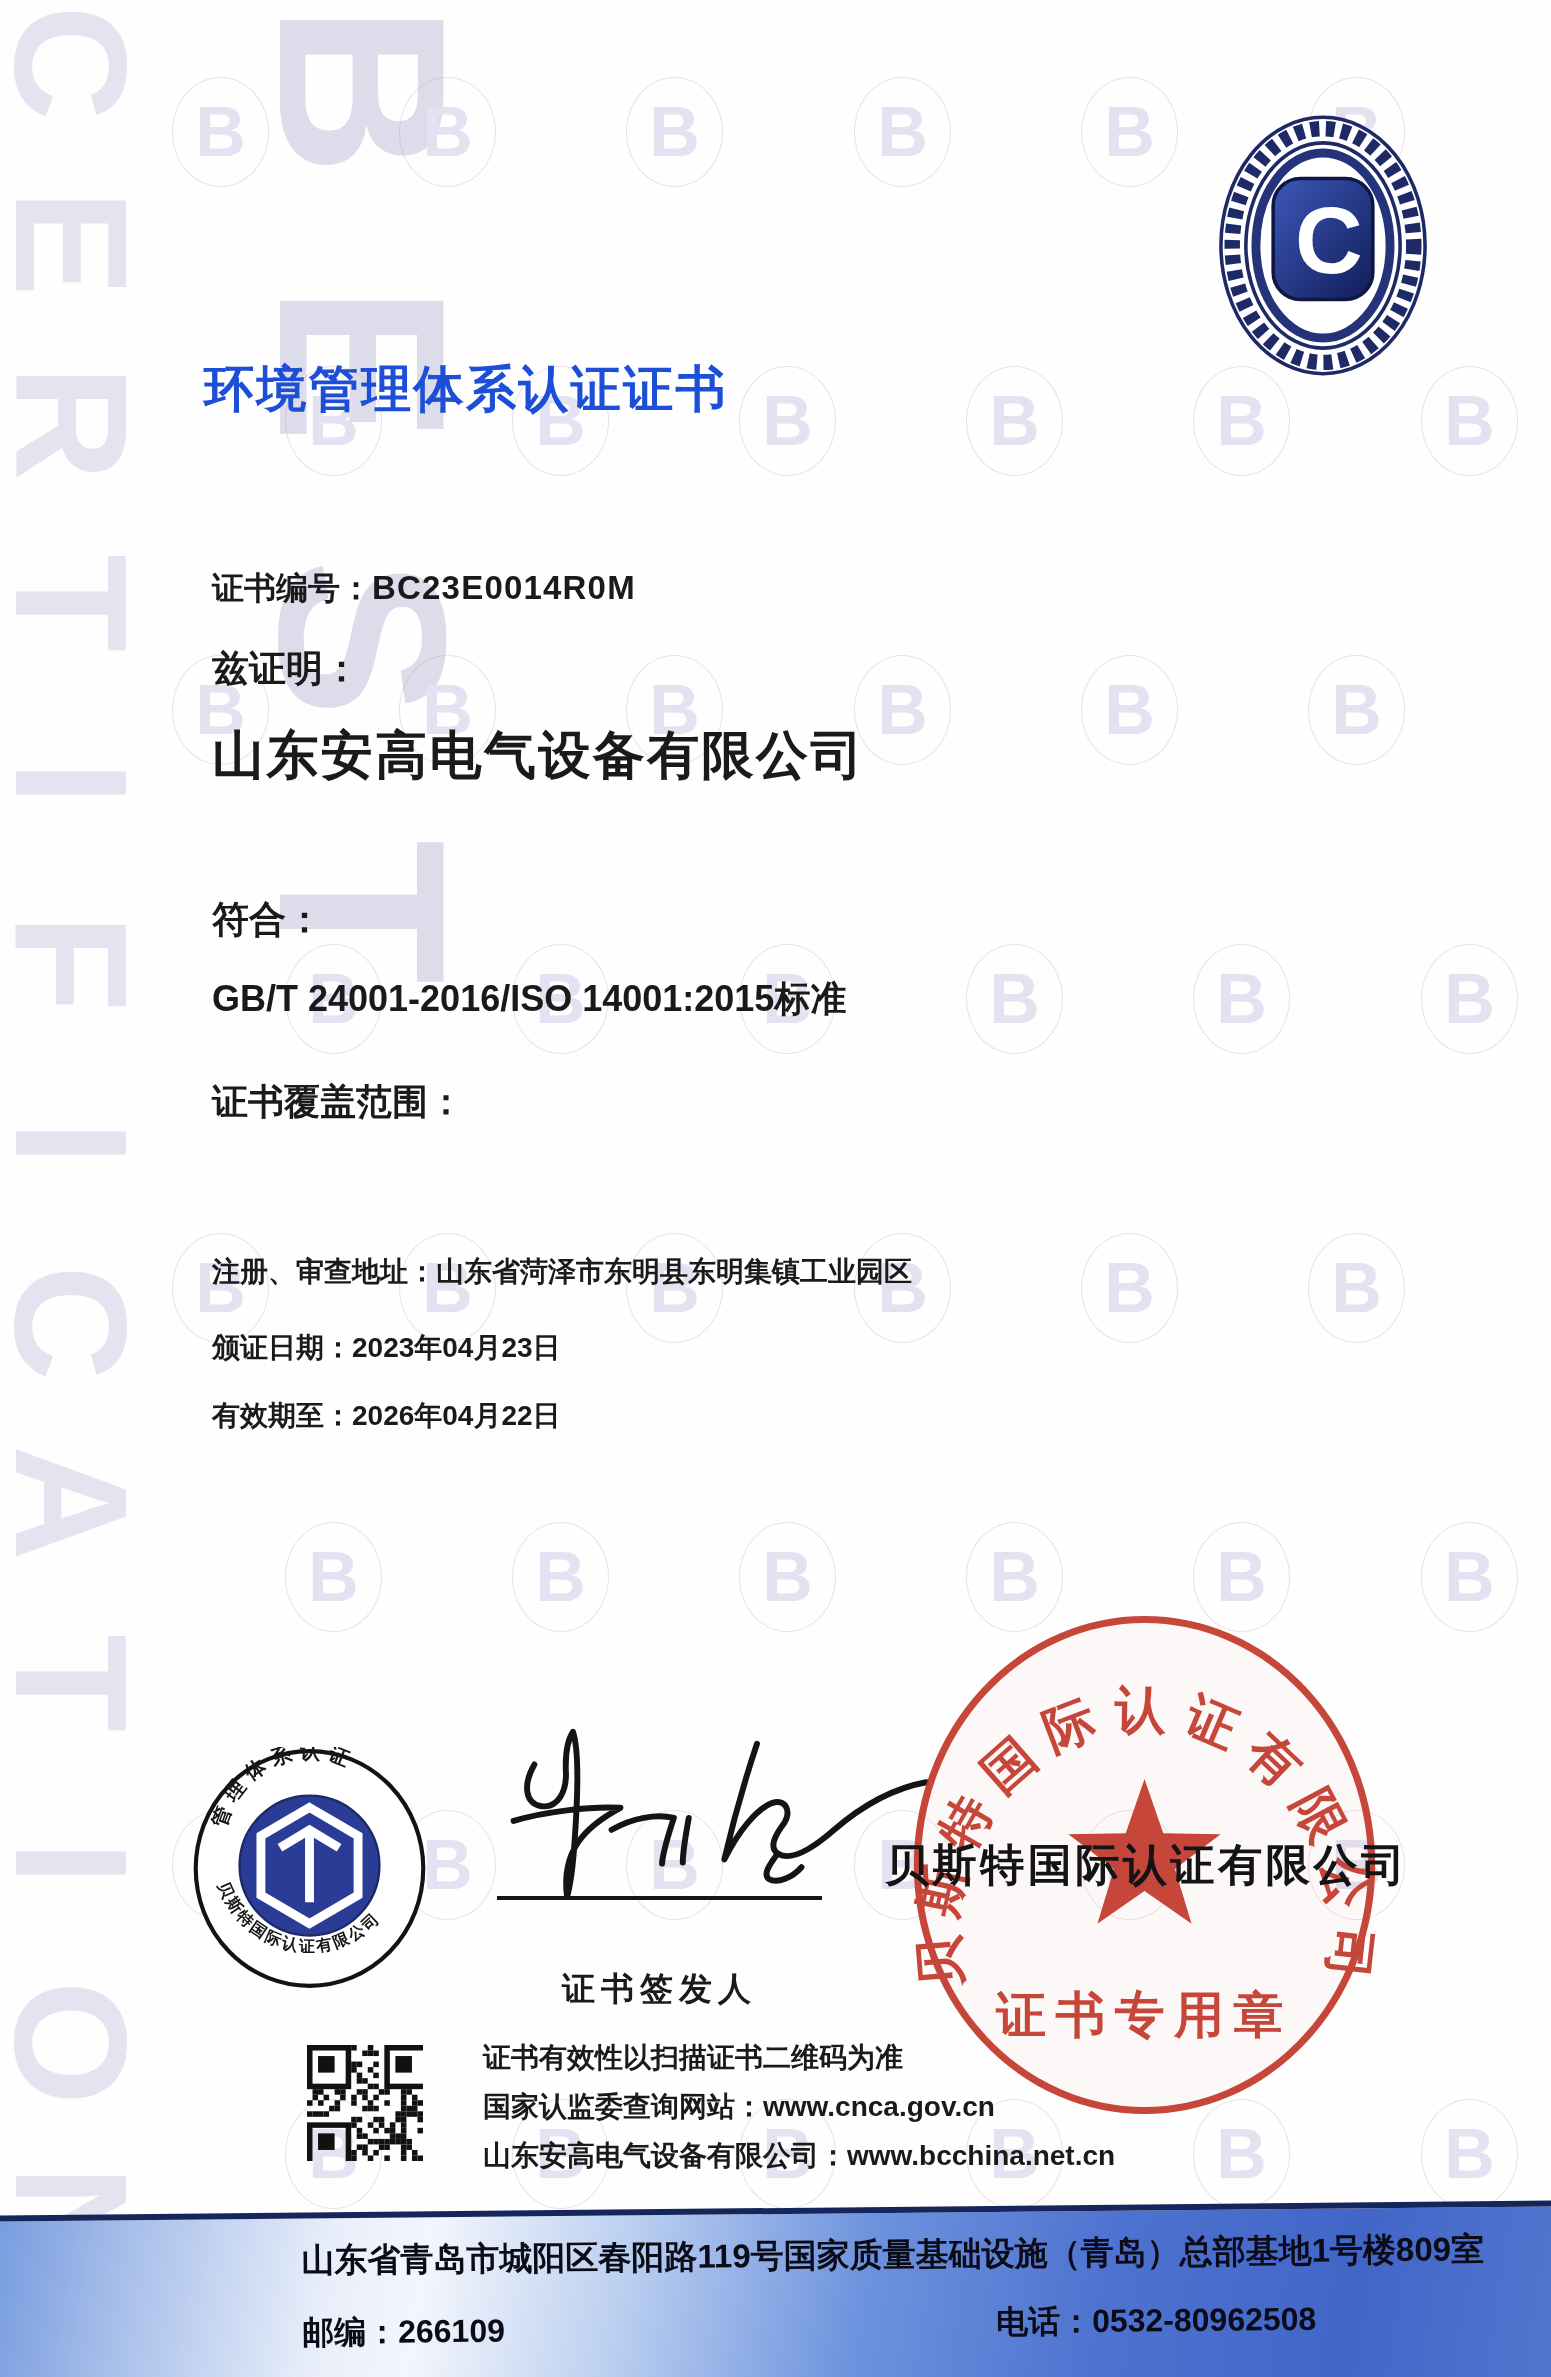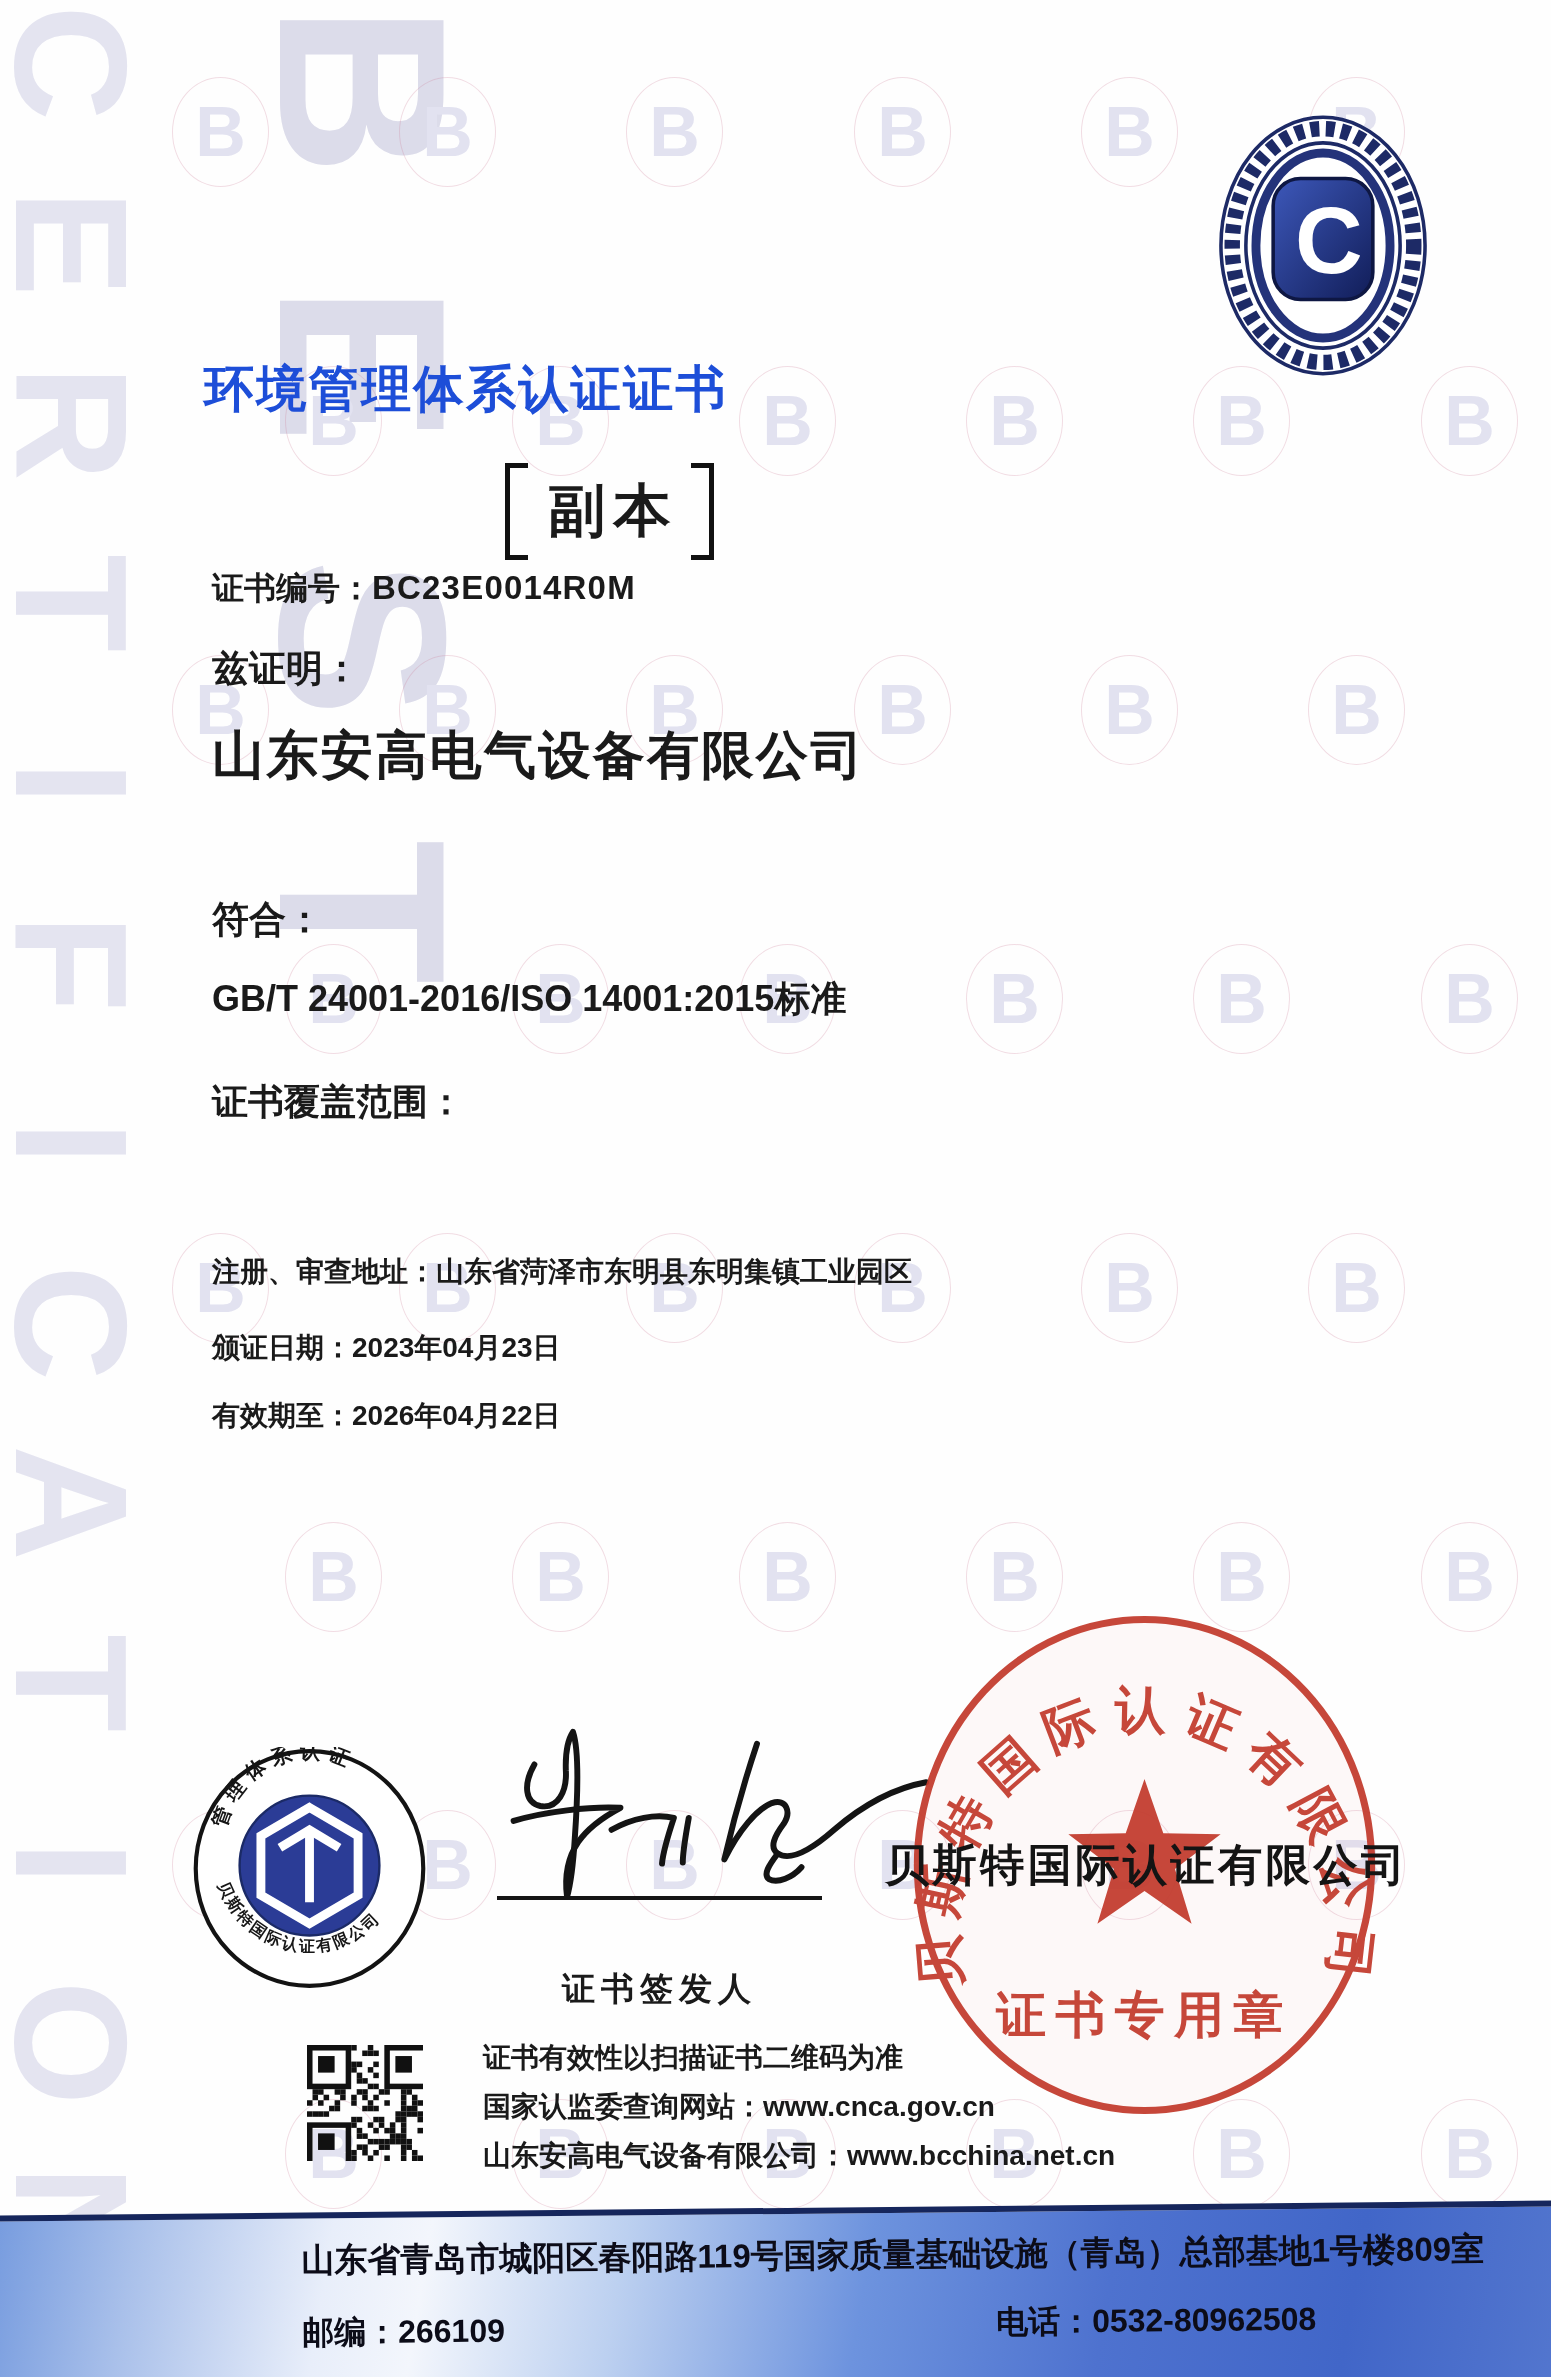--- a/index.html
+++ b/index.html
@@ -153,25 +153,20 @@
           <stop offset="0" stop-color="#3d58ba"></stop>
             <stop offset="1" stop-color="#111d58"></stop>
         </linearGradient>
       </defs>
       <rect x="98" y="112" width="168" height="204" rx="46" fill="url(#bcg)" stroke="#0e1743" stroke-width="6"></rect>
       <text x="192" y="272" font-size="158" font-weight="bold" fill="#ffffff" text-anchor="middle">C</text>
     </svg>
   </div>
 
   <div class="abs title">环境管理体系认证证书</div>
-  <div class="abs fuben-wrap">
-    <div class="bracket l"></div>
-    <div class="fuben">副本</div>
-    <div class="bracket r"></div>
-  </div>
 
   <div class="abs certno"><span>证书编号：</span><b>BC23E0014R0M</b></div>
   <div class="abs hereby">兹证明：</div>
   <div class="abs company">山东安高电气设备有限公司</div>
   <div class="abs conform">符合：</div>
   <div class="abs standard">GB/T 24001-2016/ISO 14001:2015标准</div>
   <div class="abs scopelabel">证书覆盖范围：</div>
   <div class="abs regaddr">注册、审查地址：山东省菏泽市东明县东明集镇工业园区</div>
   <div class="abs issuedate">颁证日期：2023年04月23日</div>
   <div class="abs validdate">有效期至：2026年04月22日</div>

